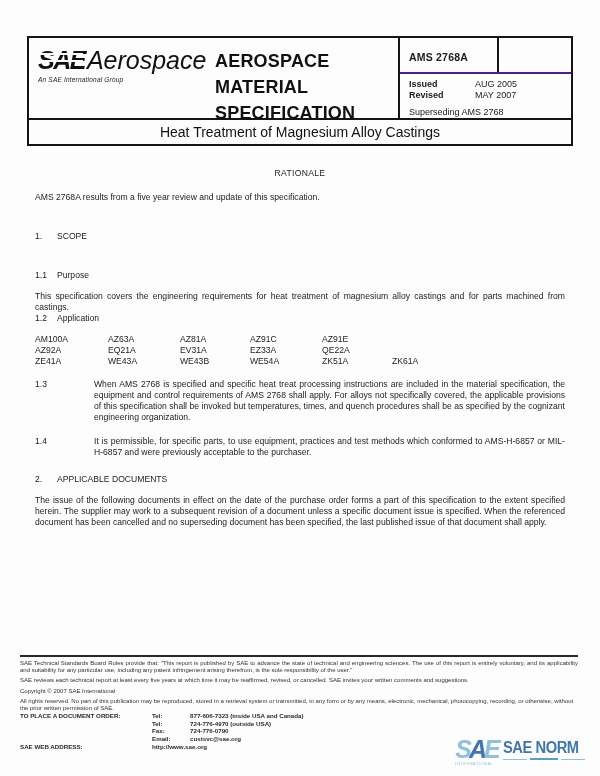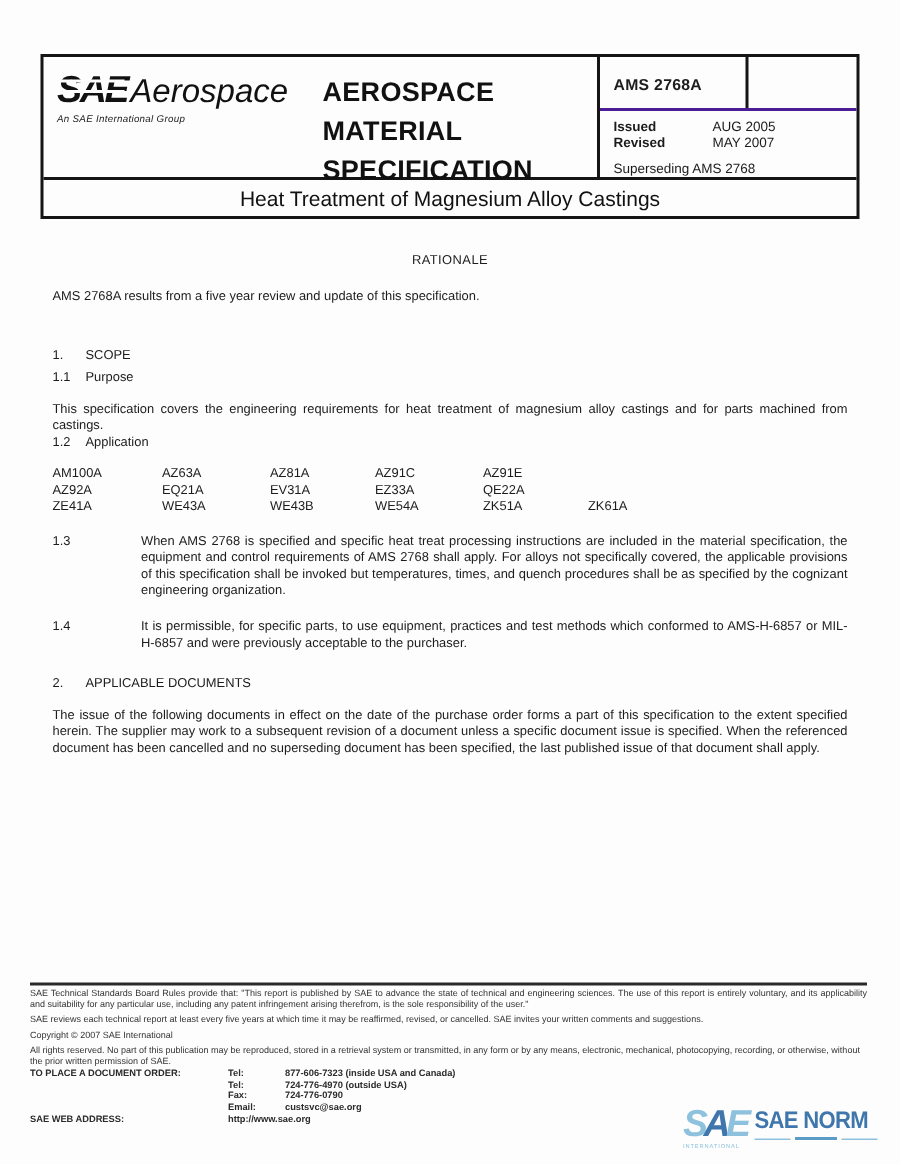--- a/index.html
+++ b/index.html
@@ -21,21 +21,21 @@
   .logo-sae{
     position:relative;display:inline-block;font-style:italic;font-weight:bold;
     font-size:25px;letter-spacing:-1.5px;color:#111;padding-right:1px;
   }
   .logo-sae::before,.logo-sae::after{
     content:"";position:absolute;left:-1px;right:3px;height:2px;background:#fdfdfd;
   }
   .logo-sae::before{top:7px;}
   .logo-sae::after{top:14px;}
   .logo-brand{
-    display:inline-block;font-style:italic;font-weight:400;font-size:22px;
+    display:inline-block;font-style:italic;font-weight:400;font-size:25px;
     letter-spacing:0;color:#111;margin-left:1px;
   }
   .logo-tagline{font-style:italic;font-size:6.5px;color:#222;margin-top:1px;letter-spacing:0.2px;}
   .doc-type{
     position:absolute;left:186px;top:10px;width:168px;
     font-weight:bold;font-size:18px;line-height:26px;letter-spacing:0.2px;color:#111;
   }
   .header-right{flex:1;border-left:2px solid #151515;display:flex;flex-direction:column;}
   .hr-top{height:36px;border-bottom:2px solid #4c1d95;display:flex;}
   .cell-docnum{
@@ -55,21 +55,21 @@
   
   .body-text{
     position:absolute;left:35px;top:152px;width:530px;
     font-size:8.6px;line-height:11px;color:#1c1c1c;
   }
   .rationale-h{text-align:center;margin-top:16px;letter-spacing:0.3px;}
   .rationale-p{margin-top:13px;}
   .sec-h{display:flex;}
   .sec-h .num{width:22px;flex-shrink:0;}
   .h-s1{margin-top:28px;}
-  .h-s11{margin-top:4px;}
+  .h-s11{margin-top:28px;}
   .p-s11{margin-top:10px;text-align:justify;}
   .h-s12{}
   .p-s12{margin-top:11px;}
   .alloy-grid{
     margin-top:10px;display:grid;
     grid-template-columns:73px 72px 70px 72px 70px auto;
     line-height:11px;
   }
   .numpara{display:flex;gap:37px;}
   .numpara .num{width:22px;flex-shrink:0;}

